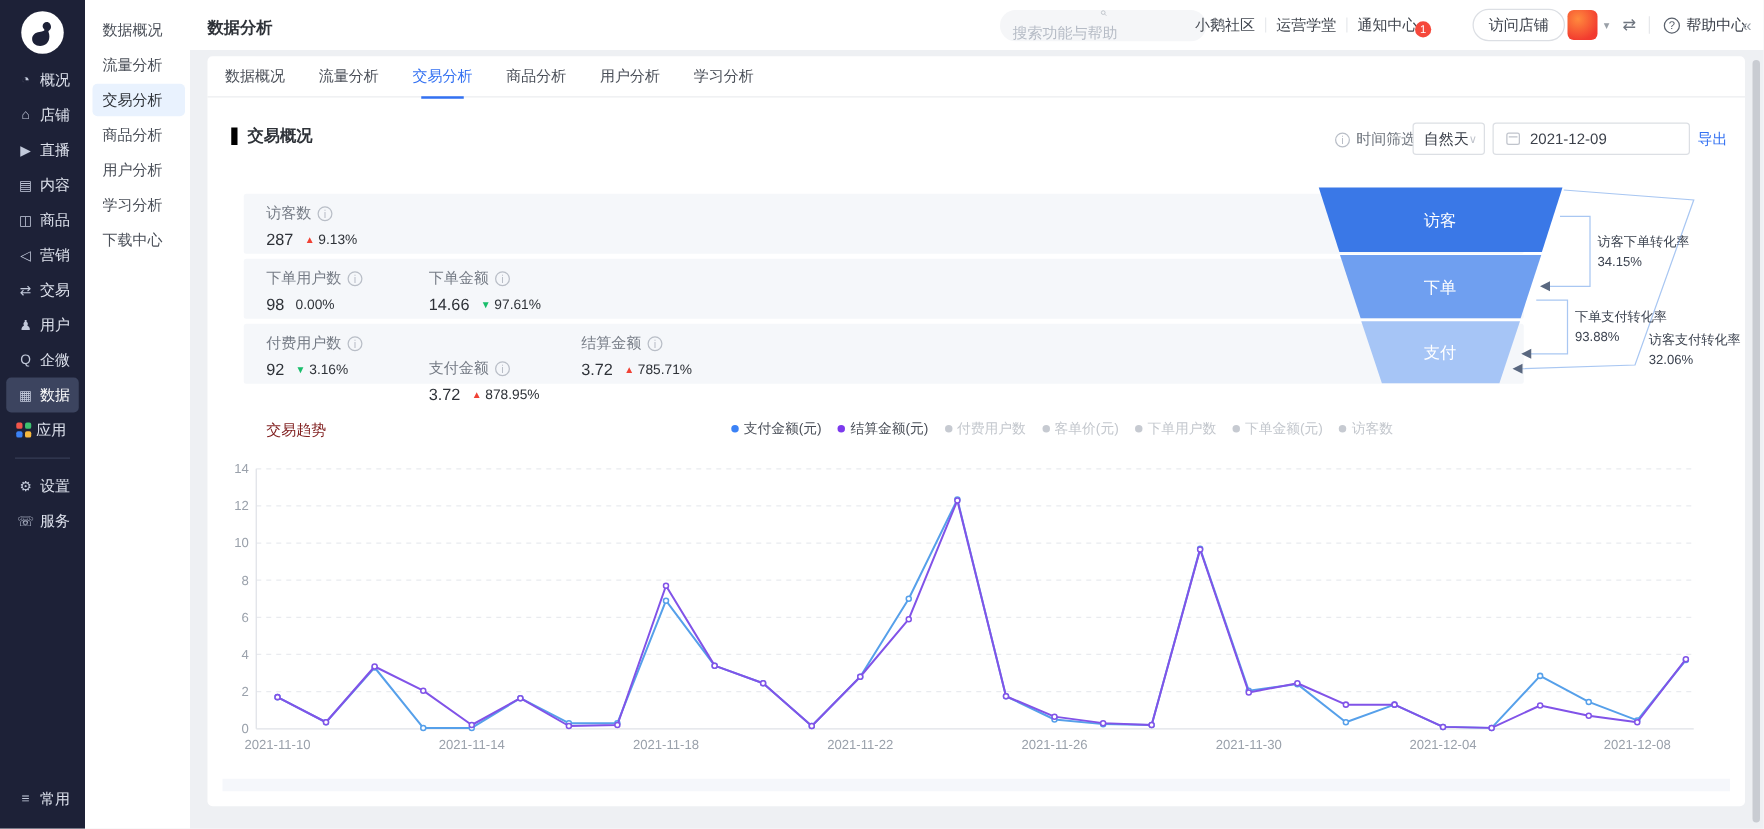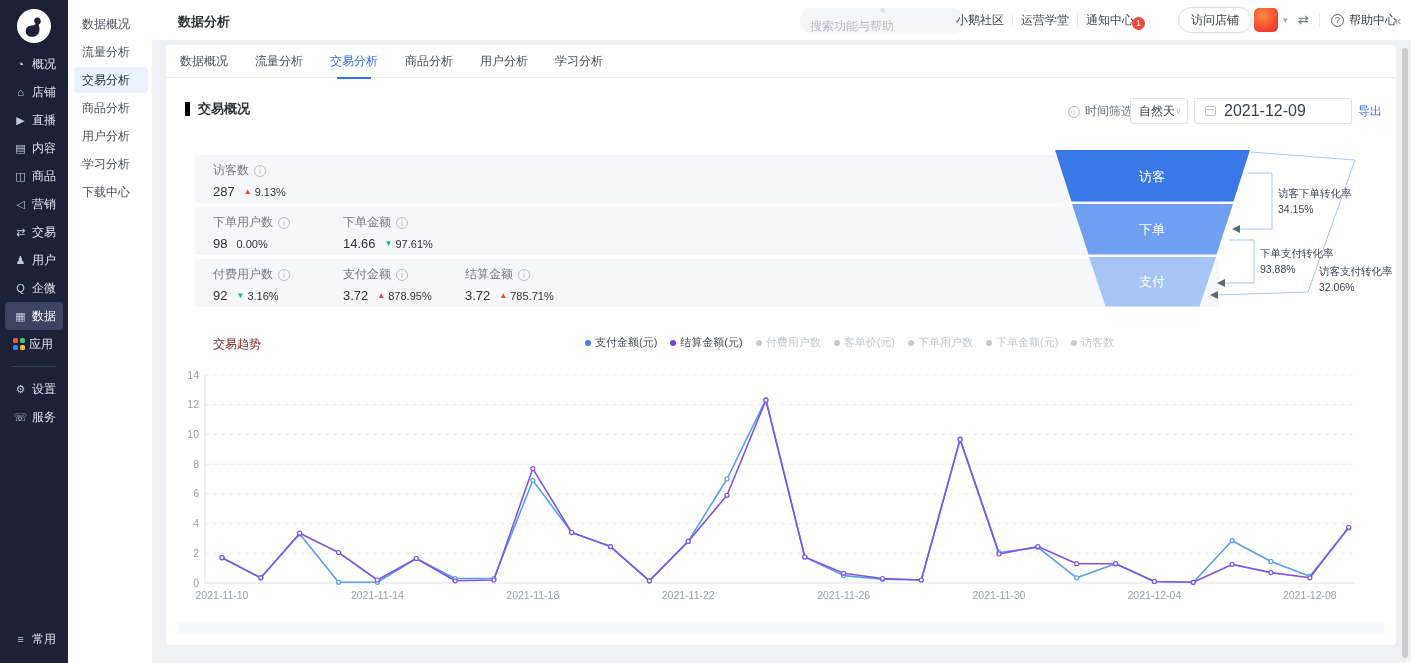--- a/index.html
+++ b/index.html
@@ -21,21 +21,21 @@
   .apps-grid i.ag0 { background:#f2564b; } .apps-grid i.ag1 { background:#3dc26f; }
   .apps-grid i.ag2 { background:#3b82f6; } .apps-grid i.ag3 { background:#f6b83d; }
 
   
   .sub-sidebar { position:absolute; left:68px; top:0; width:84px; height:663px; background:#fff; z-index:5; padding-top:9px; }
   .sub-item { height:26px; margin:2px 4px 2px 6px; padding-left:8px; display:flex; align-items:center; font-size:12px; color:#4a4f58; border-radius:4px; cursor:pointer; white-space:nowrap; }
   .sub-item.active { background:#e9f2fe; color:#2e3238; }
 
   
   .topbar { position:absolute; left:152px; top:0; width:1259px; height:40px; background:#fff; z-index:4; }
-  .page-title { position:absolute; left:14px; top:13px; font-size:13px; font-weight:bold; color:#2e3238;margin-left:12px; }
+  .page-title { position:absolute; left:14px; top:13px; font-size:13px; font-weight:bold; color:#2e3238; }
   .search-box { position:absolute; left:648px; top:8px; width:165px; height:25px; background:#f5f6f8; border-radius:13px; display:flex; align-items:center; padding:0 10px; gap:6px;flex-direction:column; }
   .search-box input { border:none; outline:none; background:transparent; font-size:12px; width:100%; color:#333; }
   .search-box input::placeholder { color:#b6bcc6; }
   .top-links { position:absolute; left:796px; top:0; height:40px; display:flex; align-items:center; font-size:12px; color:#41464f; }
   .tlink { padding:0 8px; position:relative; cursor:pointer; white-space:nowrap; }
   .tlink-sep { width:1px; height:12px; background:#e8eaed; }
   .badge { position:absolute; top:5px; right:-3px; min-width:13px; height:13px; background:#f5483b; color:#fff; border-radius:7px; font-size:9px; line-height:13px; text-align:center; padding:0 2px; }
   .visit-shop { position:absolute; left:1026px; top:7px; height:26px; padding:0 12px; border:1px solid #dcdfe4; border-radius:14px; font-size:12px; line-height:24px; color:#3b404a; background:#fff; cursor:pointer; white-space:nowrap; }
   .avatar { position:absolute; left:1102px; top:8px; width:24px; height:24px; border-radius:5px; background:radial-gradient(circle at 35% 30%, #ff8a3d, #f23b2f 75%); cursor:pointer; }
   .avatar-caret { position:absolute; left:1131px; top:15px; color:#9aa0a8; font-size:9px; cursor:pointer; }
@@ -52,21 +52,21 @@
   .tab { font-size:12px; color:#4a4f58; height:33px; line-height:33px; cursor:pointer; position:relative; white-space:nowrap; }
   .tab.active { color:#3371f2; }
   .tab.active::after { content:""; position:absolute; left:50%; transform:translateX(-50%); bottom:-1px; width:34px; height:2px; background:#3371f2; }
 
   .sec-title { position:absolute; left:19px; top:57px; font-size:13px; font-weight:bold; color:#2e3238; padding-left:8px; border-left:5px solid #000000; line-height:14px; white-space:nowrap; }
   .info-i { display:inline-block; width:12px; height:12px; border:1px solid #b9bec7; border-radius:50%; color:#b9bec7; font-size:9px; line-height:10px; text-align:center; font-style:normal; flex:none; }
   .info-i::after { content:"i"; }
   .tf-label { position:absolute; left:902px; top:58px; font-size:12px; color:#6f757e; display:flex; gap:5px; align-items:center; white-space:nowrap; }
   .tf-select { position:absolute; left:964px; top:53px; width:58px; height:26px; border:1px solid #dcdfe4; border-radius:3px; font-size:12px; color:#3b404a; display:flex; align-items:center; justify-content:space-between; padding:0 6px 0 8px; cursor:pointer; background:#fff; white-space:nowrap; }
   .tf-select .caret { color:#c0c4cc; font-size:9px; }
-  .tf-date { position:absolute; left:1028px; top:53px; width:158px; height:26px; border:1px solid #dcdfe4; border-radius:3px; display:flex; align-items:center; gap:8px; padding:0 10px; font-size:16px; color:#3b404a; cursor:pointer; background:#fff; white-space:nowrap; }
+  .tf-date { position:absolute; left:1028px; top:53px; width:158px; height:26px; border:1px solid #dcdfe4; border-radius:3px; display:flex; align-items:center; gap:8px; padding:0 10px; font-size:12px; color:#3b404a; cursor:pointer; background:#fff; white-space:nowrap; }
   .cal-icon { width:11px; height:10px; border:1px solid #c0c4cc; border-radius:2px; position:relative; flex:none; }
   .cal-icon::before { content:""; position:absolute; left:1px; right:1px; top:2px; height:1px; background:#c0c4cc; }
   .export-link { position:absolute; left:1192px; top:58px; font-size:12px; color:#3371f2; cursor:pointer; }
 
   .metric-row { position:absolute; left:29px; width:1024px; height:48px; background:#f5f7fa; border-radius:2px; z-index:1; }
   .metric-cell { position:absolute; top:7px; width:130px; }
   .m-label { font-size:12px; color:#767c86; display:flex; align-items:center; gap:5px; white-space:nowrap; }
   .m-value-row { margin-top:5px; font-size:13px; color:#2e3238; display:flex; align-items:center; gap:9px; white-space:nowrap; }
   .m-chg { font-size:11px; color:#2e3238; display:flex; align-items:center; gap:3px; }
   .m-chg.muted { color:#9aa0a8; }
@@ -283,21 +283,21 @@
           <i class="info-i"></i>
         </div>
       <div class="m-value-row">
           <span>92</span>
         <span class="m-chg">
             <span class="tri down">▼</span>
             <span>3.16%</span>
           </span>
         </div>
     </div>
-    <div class="metric-cell" style="left:148px;">
+    <div class="metric-cell" style="left:148px;margin-top:20px;">
       <div class="m-label">
           <span>支付金额</span>
           <i class="info-i"></i>
         </div>
       <div class="m-value-row">
           <span>3.72</span>
         <span class="m-chg">
             <span class="tri up">▲</span>
             <span>878.95%</span>
           </span>

